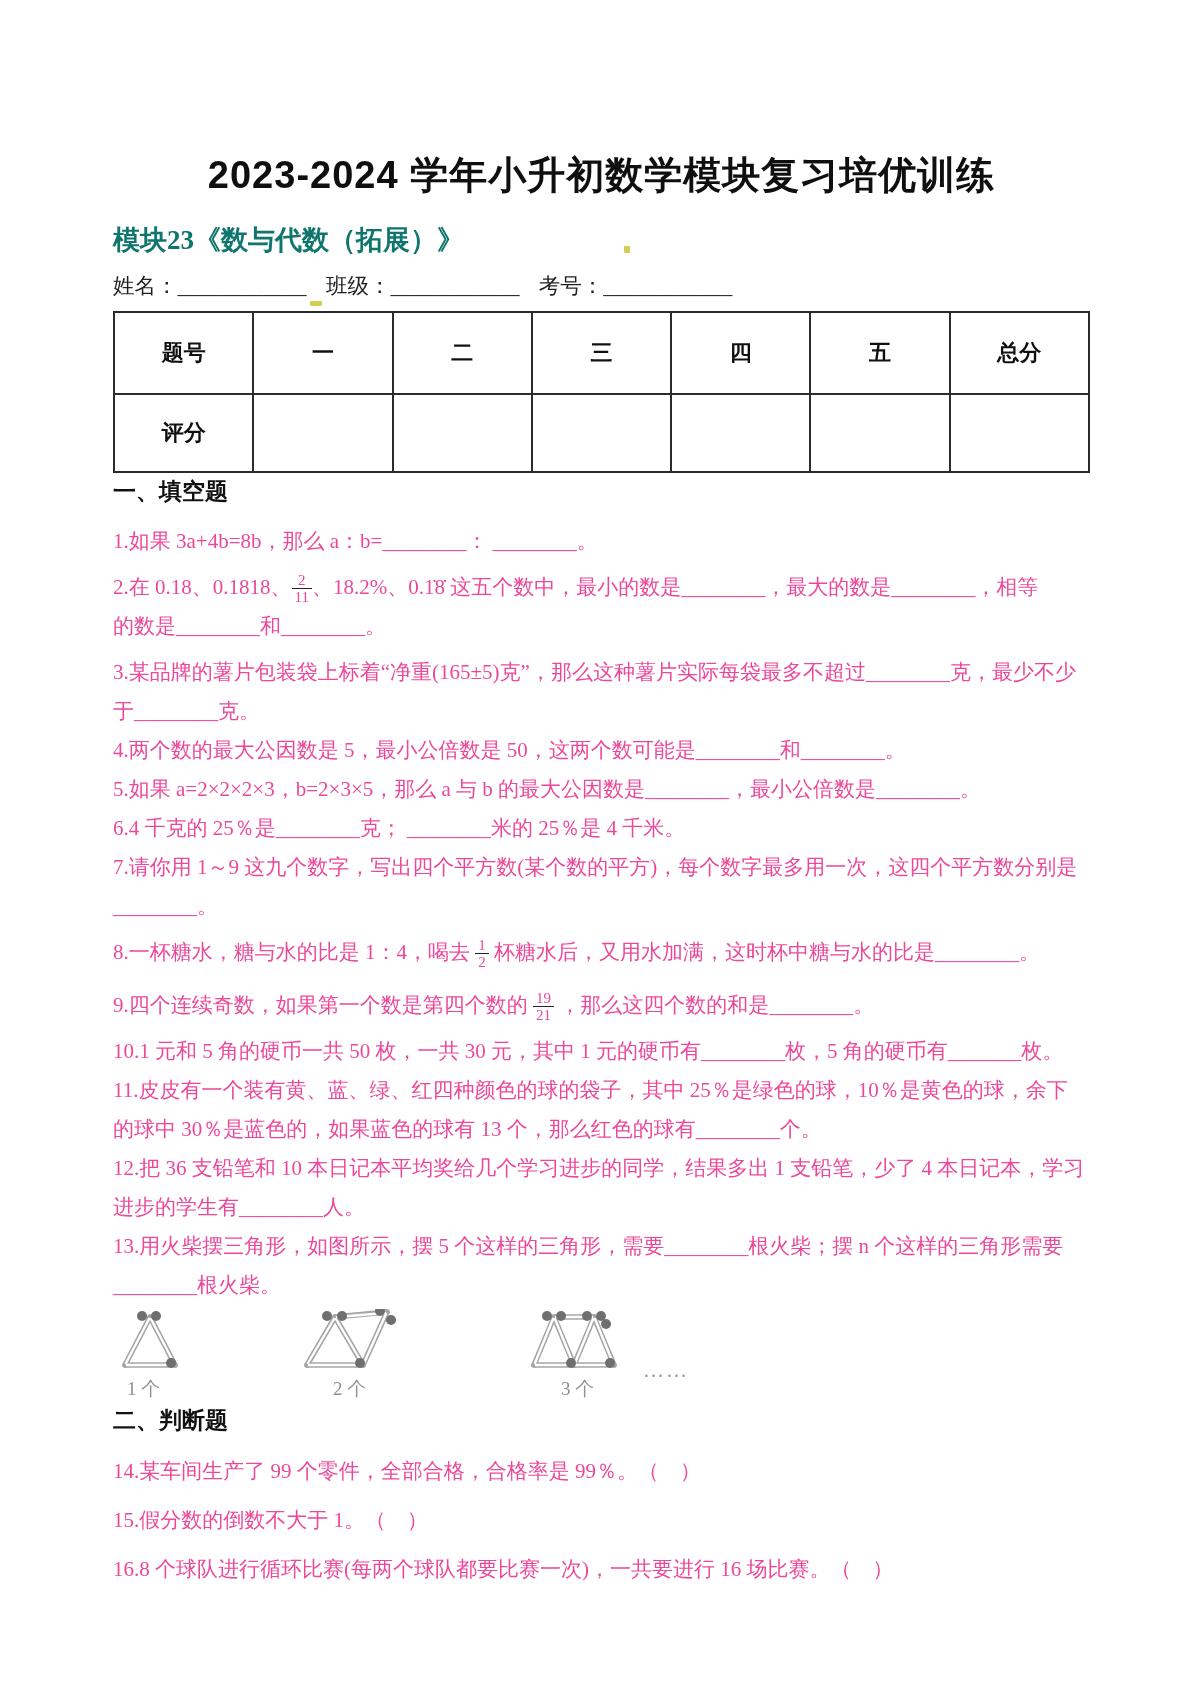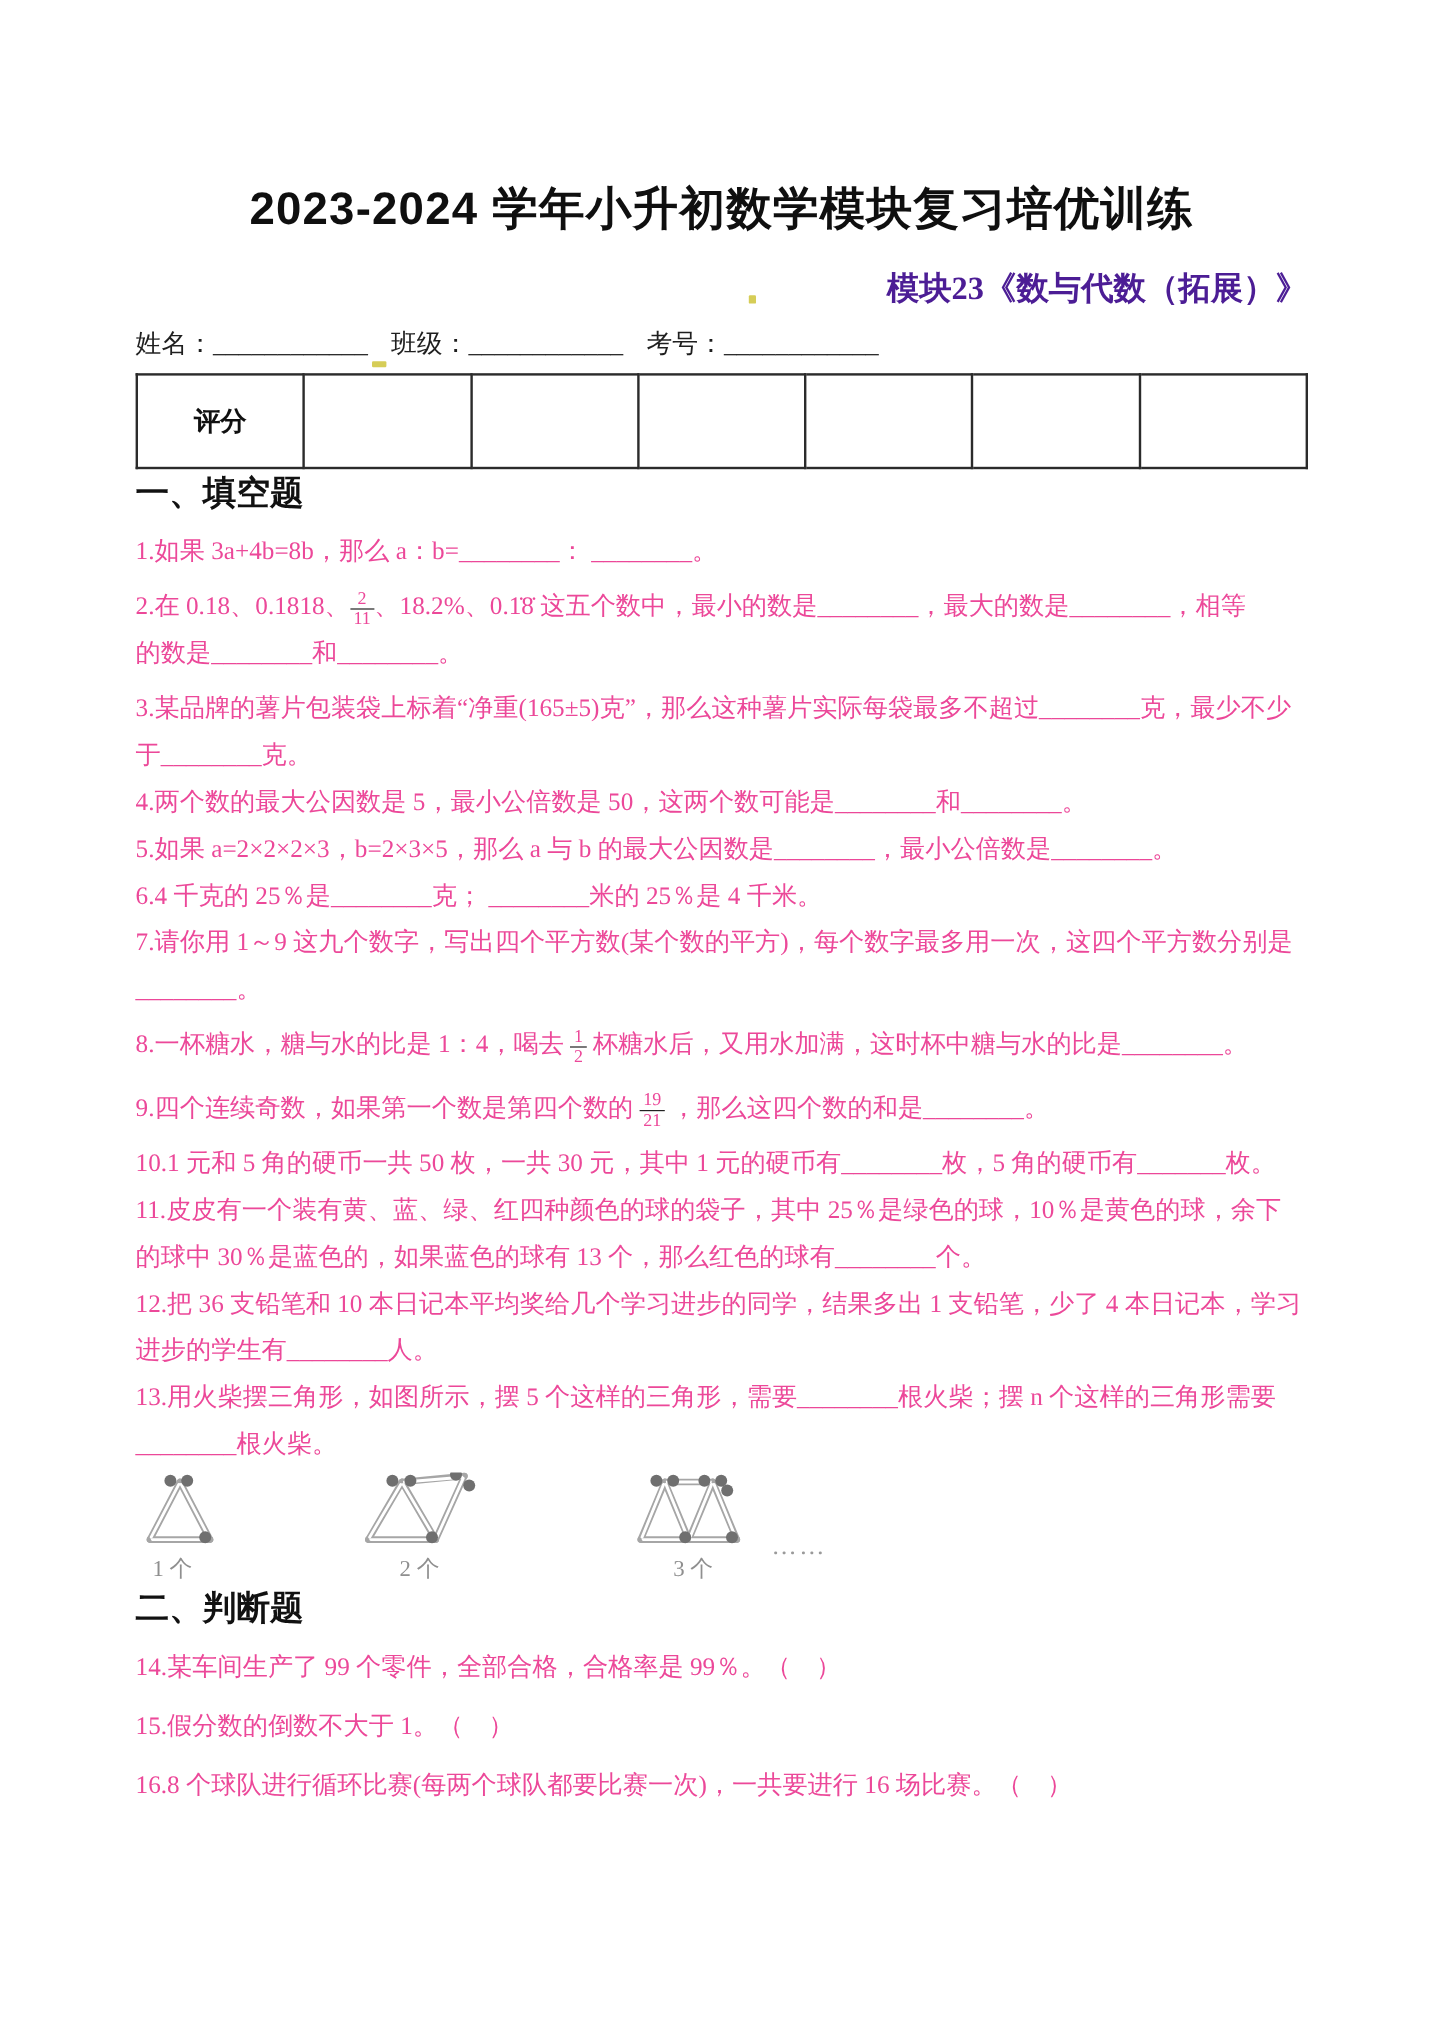--- a/index.html
+++ b/index.html
@@ -15,23 +15,23 @@
   .content{padding:0 101px 0 113px;margin-top:44px;}
   .doc-title{
     margin:0;padding-top:110px;
     text-align:center;
     font-family:"Liberation Sans","DejaVu Sans",sans-serif;
     font-size:38px;line-height:1.15;font-weight:bold;
     letter-spacing:1px;color:#0f0f0f;
   }
   .doc-subtitle{
     margin:26px 0 0 0;
-    text-align:right;
+    text-align:left;
     font-size:27px;line-height:1.2;font-weight:bold;
-    color:#4c1d95;
+    color:#0f766e;
   }
   .student-line{
     margin-top:15px;
     font-size:21.5px;line-height:30px;color:#1f1f1f;
   }
   .student-field{display:inline-block;margin-right:14px;}
   .student-field .blank{letter-spacing:0;font-family:Liberation Serif, serif;}
   .score-table{
     margin-top:10px;
     border-collapse:collapse;
@@ -39,22 +39,22 @@
   }
   .score-table td{
     border:2px solid #2b2b2b;
     text-align:center;vertical-align:middle;
     font-family:"Liberation Sans","DejaVu Sans",sans-serif;
     font-weight:bold;font-size:22px;color:#101010;
   }
   .score-table tr.r1 td{height:78px;}
   .score-table tr.r2 td{height:74px;}
   .sec-heading{
-    font-family:Liberation Sans, sans-serif;
-    font-weight:bold;font-size:28px;line-height:30px;color:#111;
+    font-family:Liberation Mono, monospace;
+    font-weight:bold;font-size:23px;line-height:30px;color:#111;
   }
   .sec-heading.first{margin-top:5px;}
   .sec-heading.second{margin-top:6px;}
   .q-list{margin-top:14px;font-size:21px;color:#ec4899;}
   .q{line-height:39px;}
   .q.qf{padding:7px 0;}
   .judge-list{margin-top:13px;}
   .judge-list .q{line-height:42px;margin-bottom:7px;}
   .frac{
     display:inline-block;vertical-align:-0.55em;
@@ -83,20 +83,29 @@
     <h2 class="doc-subtitle">模块23《数与代数（拓展）》</h2>
 
     <div class="student-line">
       <span class="student-field"><span>姓名：</span><span class="blank">____________</span></span>
       <span class="student-field"><span>班级：</span><span class="blank">____________</span></span>
       <span class="student-field"><span>考号：</span><span class="blank">____________</span></span>
     </div>
 
     <table class="score-table">
       <tbody>
+        <tr class="r1">
+          <td>题号</td>
+          <td>一</td>
+          <td>二</td>
+          <td>三</td>
+          <td>四</td>
+          <td>五</td>
+          <td>总分</td>
+        </tr>
         <tr class="r2">
           <td>评分</td>
           <td></td>
           <td></td>
           <td></td>
           <td></td>
           <td></td>
           <td></td>
         </tr>
       </tbody>

